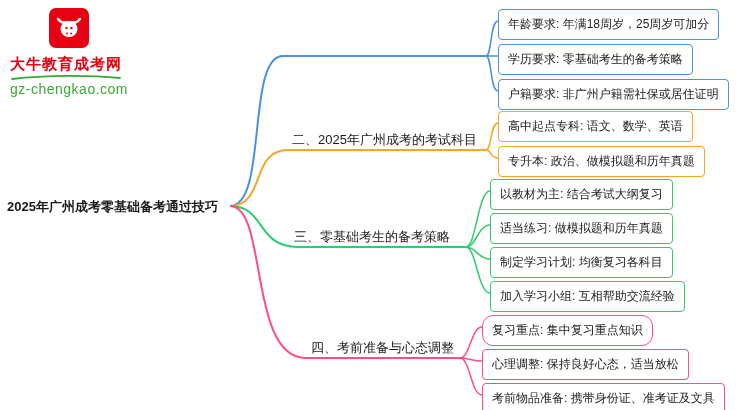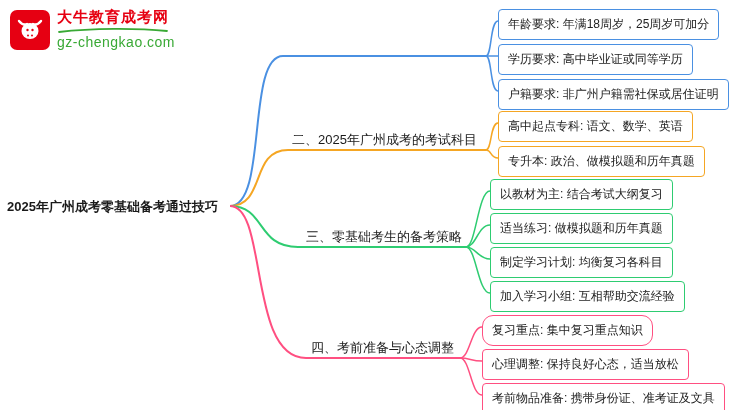--- a/index.html
+++ b/index.html
@@ -5,21 +5,21 @@
   * { margin:0; padding:0; box-sizing:border-box; }
   html,body { background:#ffffff; }
   body { font-family:"Liberation Sans","DejaVu Sans",sans-serif; }
   .stage { position:relative; width:750px; height:410px; background:#ffffff; overflow:hidden; }
 
   .connectors { position:absolute; left:0; top:0; }
   .connectors path { fill:none; stroke:var(--c,#999); }
   .branch-path { stroke-width:2; }
   .leaf-path { stroke-width:1.5; }
 
-  .logo { position:absolute; left:10px; top:8px; display:flex; gap:7px; align-items:flex-end; cursor:pointer; }
+  .logo { position:absolute; left:10px; top:8px; display:flex; gap:7px; align-items:center; cursor:pointer;flex-direction:column; }
   .logo-mark { width:40px; height:40px; background:#e60012; border-radius:7px; display:flex; align-items:center; justify-content:center; flex:0 0 auto; }
   .logo-name { color:#e60012; font-weight:bold; font-size:15px; letter-spacing:1px; line-height:18px; }
   .logo-swoosh { display:block; margin-top:1px; }
   .logo-url { color:#39a935; font-size:14px; letter-spacing:.5px; margin-top:1px; text-align:center; }
 
   .root-title { position:absolute; left:7px; top:198px; font-size:13px; font-weight:bold; color:#1a1a1a; white-space:nowrap; }
 
   .branch-label { position:absolute; font-size:13px; color:#1a1a1a; white-space:nowrap; }
 
   .leaf { position:absolute; background:#fff; border:1.5px solid var(--c,#999); border-radius:4px;
@@ -70,25 +70,25 @@
       <svg class="logo-swoosh" width="112" height="6" viewBox="0 0 112 6">
         <path d="M2,5 C35,1 80,1 110,4" stroke="#39a935" stroke-width="1.8" fill="none" stroke-linecap="round"></path>
       </svg>
       <div class="logo-url">gz-chengkao.com</div>
     </div>
   </div>
 
   <div class="root-title">2025年广州成考零基础备考通过技巧</div>
 
   <div class="branch-label" style="left:292px; top:131px;">二、2025年广州成考的考试科目</div>
-  <div class="branch-label" style="left:306px; top:228px;">三、零基础考生的备考策略</div>
+  <div class="branch-label" style="left:294px; top:228px;">三、零基础考生的备考策略</div>
   <div class="branch-label" style="left:311px; top:339px;">四、考前准备与心态调整</div>
 
   <div class="leaf" style="left: 498px; top: 9px; --c: #4a90e2;">年龄要求: 年满18周岁，25周岁可加分</div>
-  <div class="leaf" style="left: 498px; top: 44px; --c: #4a90e2;">学历要求: 高中毕业证或同等学历</div>
+  <div class="leaf" style="left: 498px; top: 44px; --c: #4a90e2;">学历要求: 零基础考生的备考策略</div>
   <div class="leaf" style="left: 498px; top: 79px; --c: #4a90e2;">户籍要求: 非广州户籍需社保或居住证明</div>
 
   <div class="leaf" style="left: 498px; top: 111px; --c: #f5a623;">高中起点专科: 语文、数学、英语</div>
   <div class="leaf" style="left: 498px; top: 146px; --c: #f5a623;">专升本: 政治、做模拟题和历年真题</div>
 
   <div class="leaf" style="left: 490px; top: 179px; --c: #2ecc71;">以教材为主: 结合考试大纲复习</div>
   <div class="leaf" style="left: 490px; top: 213px; --c: #2ecc71;">适当练习: 做模拟题和历年真题</div>
   <div class="leaf" style="left: 490px; top: 247px; --c: #2ecc71;">制定学习计划: 均衡复习各科目</div>
   <div class="leaf" style="left: 490px; top: 281px; --c: #2ecc71;">加入学习小组: 互相帮助交流经验</div>
 

